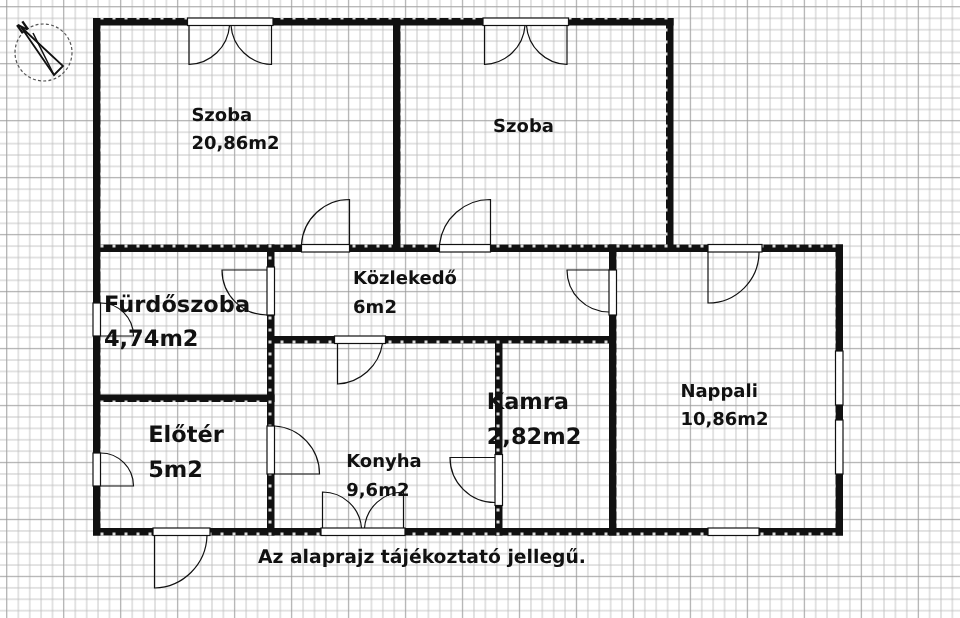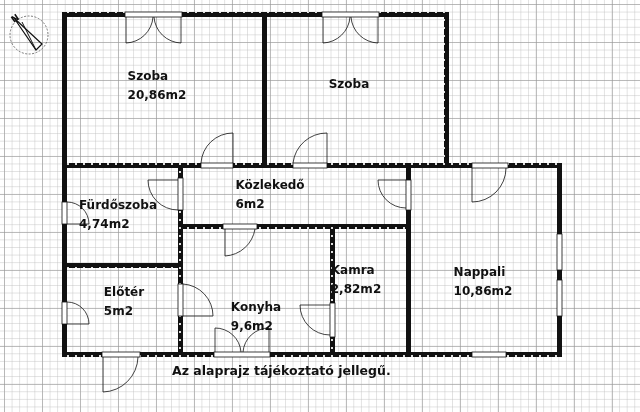--- a/index.html
+++ b/index.html
@@ -23,21 +23,21 @@
     font-family: "DejaVu Sans", sans-serif;
     font-weight: bold;
     color: #111;
     transform: translate(-50%, -50%);
     white-space: nowrap;
     line-height: 1.55;
   }
   .room-label .name { display: block; }
   .room-label .area { display: block; }
   .lg { font-size: 12px; }
-  .md { font-size: 12px; }
+  .md { font-size: 15px; }
   #note {
     position: absolute; left: 172px; top: 363px;
     font-family: "DejaVu Sans", sans-serif; font-weight: bold;
     font-size: 12.5px; color: #111; white-space: nowrap;
   }
 </style>
 </head>
 <body>
 
 <div id="canvas">
@@ -159,19 +159,19 @@
     <span class="area">5m2</span>
   </div>
   <div class="room-label lg" style="left:256px; top:277px;margin-top:40px;">
     <span class="name">Konyha</span>
     <span class="area">9,6m2</span>
   </div>
   <div class="room-label md" style="left:356px; top:280px;">
     <span class="name">Kamra</span>
     <span class="area">2,82m2</span>
   </div>
-  <div class="room-label lg" style="left:483px; top:270px;margin-top:12px;">
+  <div class="room-label lg" style="left:483px; top:270px;">
     <span class="name">Nappali</span>
     <span class="area">10,86m2</span>
   </div>
 
   <div id="note">Az alaprajz tájékoztató jellegű.</div>
 </div>
 
 </body></html>

